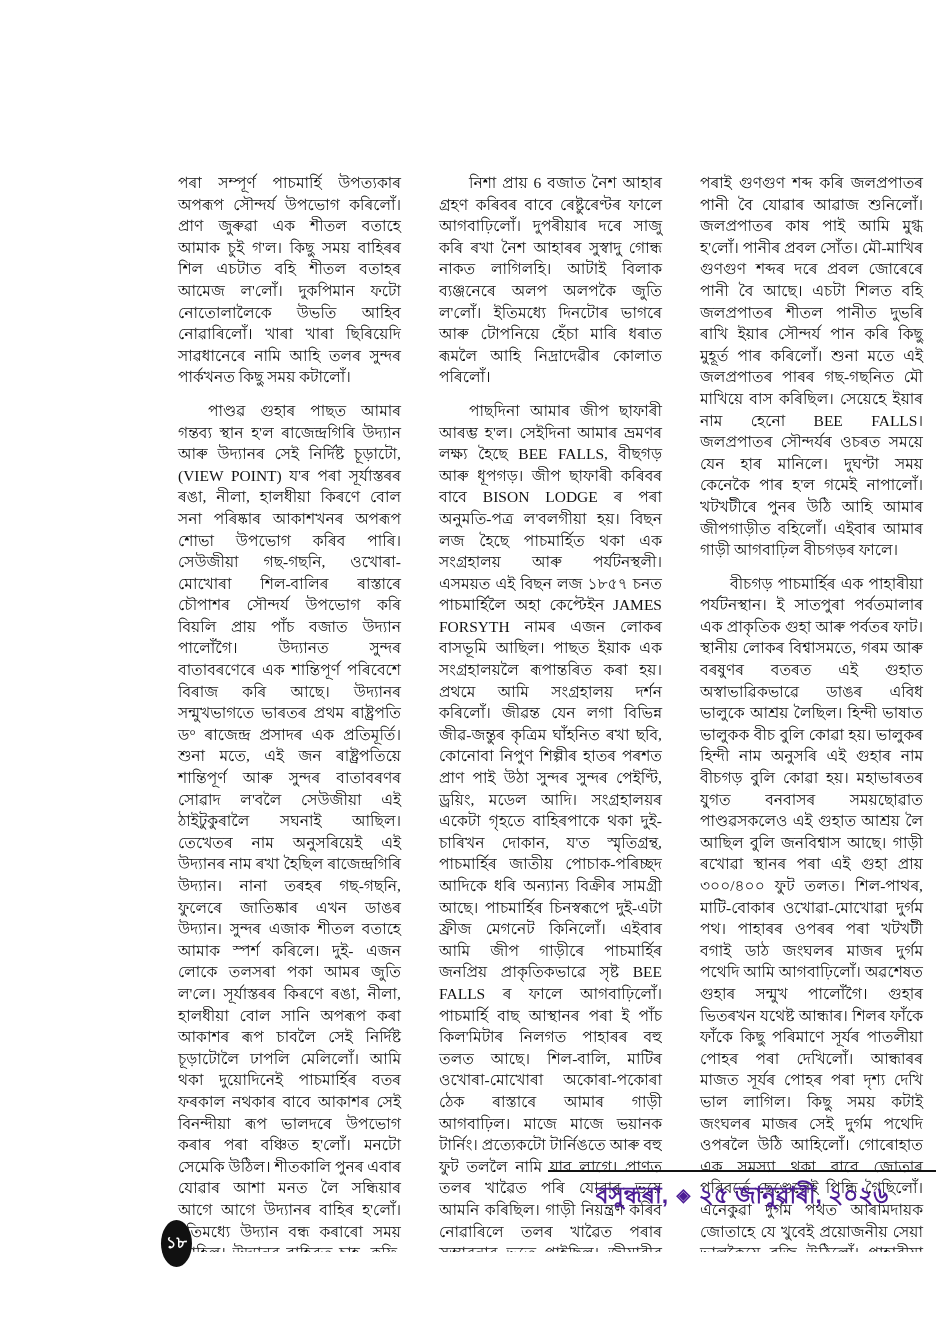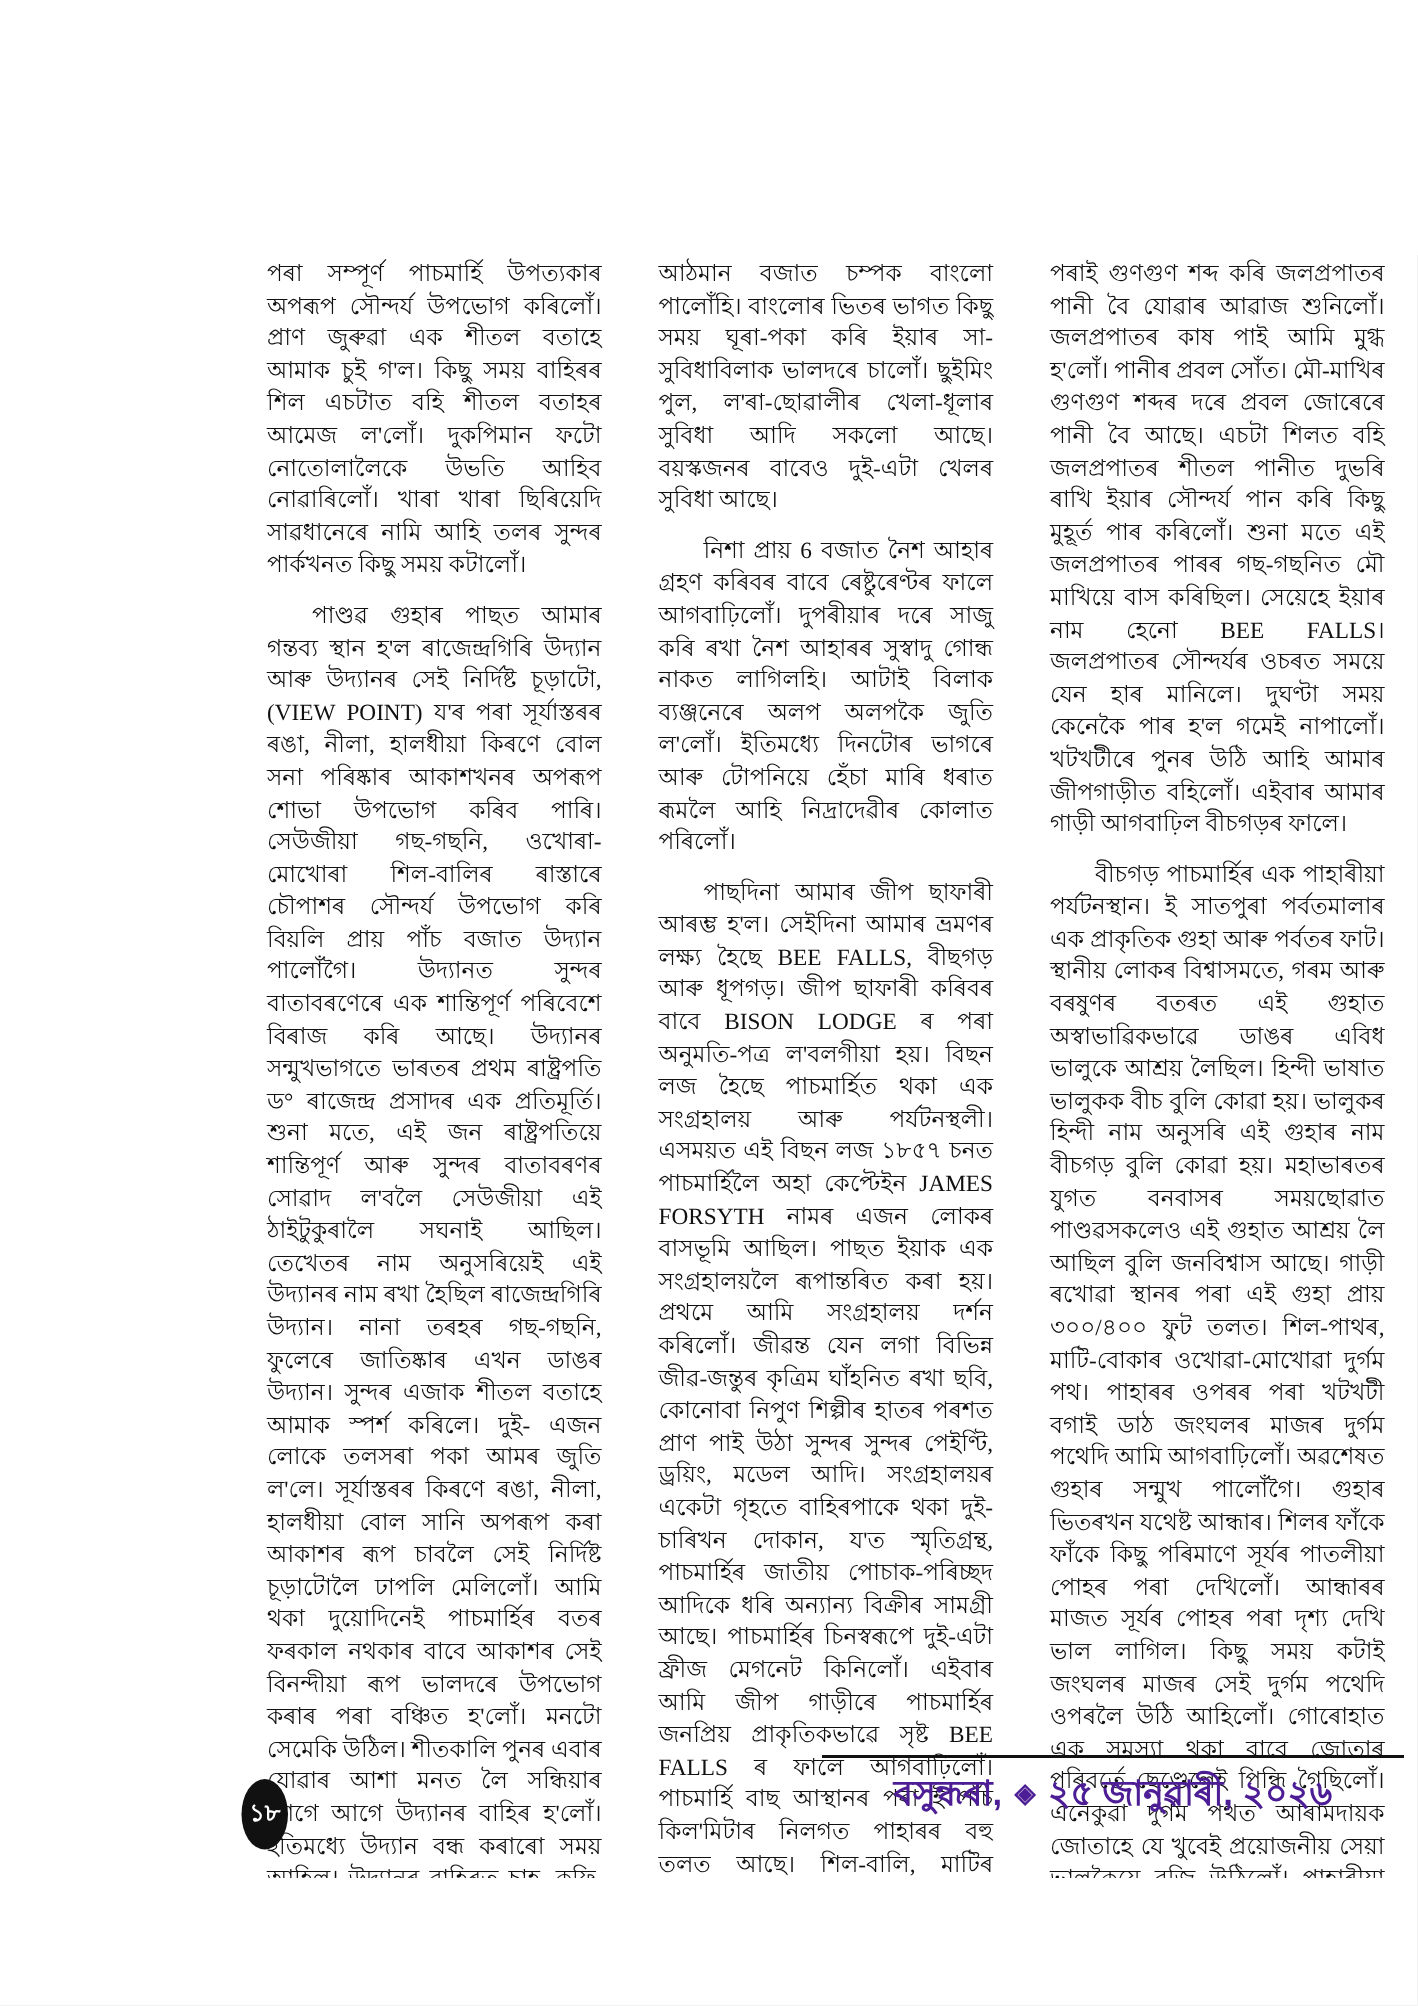--- a/index.html
+++ b/index.html
@@ -40,21 +40,21 @@
   .col p {
     margin: 12px;
     padding: 0;
   }
   .col p.indent {
     text-indent: 30px;
   }
   .footer-badge {
     position: absolute;
     left: 161px;
-    top: 1186px;
+    top: 1220px;
     width: 31px;
     height: 47px;
     background: #111;
     border-radius: 50%;
     color: #fff;
     display: flex;
     align-items: center;
     justify-content: center;
     font-family: "Liberation Serif", "DejaVu Serif", serif;
     font-size: 16px;
@@ -87,21 +87,20 @@
 
   <div class="content">
 
     <div class="col">
       <p>পৰা সম্পূৰ্ণ পাচমাৰ্হি উপত্যকাৰ অপৰূপ সৌন্দৰ্য উপভোগ কৰিলোঁ। প্ৰাণ জুৰুৱা এক শীতল বতাহে আমাক চুই গ'ল। কিছু সময় বাহিৰৰ শিল এচটাত বহি শীতল বতাহৰ আমেজ ল'লোঁ। দুকপিমান ফটো নোতোলালৈকে উভতি আহিব নোৱাৰিলোঁ। খাৰা খাৰা ছিৰিয়েদি সাৱধানেৰে নামি আহি তলৰ সুন্দৰ পাৰ্কখনত কিছু সময় কটালোঁ।</p>
       <p class="indent">পাণ্ডৱ গুহাৰ পাছত আমাৰ গন্তব্য স্থান হ'ল ৰাজেন্দ্ৰগিৰি উদ্যান আৰু উদ্যানৰ সেই নিৰ্দিষ্ট চূড়াটো, (VIEW POINT) য'ৰ পৰা সূৰ্যাস্তৰৰ ৰঙা, নীলা, হালধীয়া কিৰণে বোল সনা পৰিষ্কাৰ আকাশখনৰ অপৰূপ শোভা উপভোগ কৰিব পাৰি। সেউজীয়া গছ-গছনি, ওখোৰা-মোখোৰা শিল-বালিৰ ৰাস্তাৰে চৌপাশৰ সৌন্দৰ্য উপভোগ কৰি বিয়লি প্ৰায় পাঁচ বজাত উদ্যান পালোঁগৈ। উদ্যানত সুন্দৰ বাতাবৰণেৰে এক শান্তিপূৰ্ণ পৰিবেশে বিৰাজ কৰি আছে। উদ্যানৰ সন্মুখভাগতে ভাৰতৰ প্ৰথম ৰাষ্ট্ৰপতি ড° ৰাজেন্দ্ৰ প্ৰসাদৰ এক প্ৰতিমূৰ্তি। শুনা মতে, এই জন ৰাষ্ট্ৰপতিয়ে শান্তিপূৰ্ণ আৰু সুন্দৰ বাতাবৰণৰ সোৱাদ ল'বলৈ সেউজীয়া এই ঠাইটুকুৰালৈ সঘনাই আছিল। তেখেতৰ নাম অনুসৰিয়েই এই উদ্যানৰ নাম ৰখা হৈছিল ৰাজেন্দ্ৰগিৰি উদ্যান। নানা তৰহৰ গছ-গছনি, ফুলেৰে জাতিষ্কাৰ এখন ডাঙৰ উদ্যান। সুন্দৰ এজাক শীতল বতাহে আমাক স্পৰ্শ কৰিলে। দুই- এজন লোকে তলসৰা পকা আমৰ জুতি ল'লে। সূৰ্যাস্তৰৰ কিৰণে ৰঙা, নীলা, হালধীয়া বোল সানি অপৰূপ কৰা আকাশৰ ৰূপ চাবলৈ সেই নিৰ্দিষ্ট চূড়াটোলৈ ঢাপলি মেলিলোঁ। আমি থকা দুয়োদিনেই পাচমাৰ্হিৰ বতৰ ফৰকাল নথকাৰ বাবে আকাশৰ সেই বিনন্দীয়া ৰূপ ভালদৰে উপভোগ কৰাৰ পৰা বঞ্চিত হ'লোঁ। মনটো সেমেকি উঠিল। শীতকালি পুনৰ এবাৰ যোৱাৰ আশা মনত লৈ সন্ধিয়াৰ আগে আগে উদ্যানৰ বাহিৰ হ'লোঁ। ইতিমধ্যে উদ্যান বন্ধ কৰাৰো সময় আহিল। উদ্যানৰ বাহিৰত চাহ, কফি, ফাষ্ট ফুড আদিৰ অনেক দোকান। একাপ একাপ কফি আমিও খাই ল'লোঁ। বাহিৰ পাকে গে'টৰ সন্মুখৰ এটা দাঁতিত ৰাজস্থানী পোচাকৰ এখন দোকান। পুৰুষ-মহিলা উভয়ৰ বাবে পোচাক আছে। পোচাকসমূহ ভাৰাত দিয়া হয়। এযোৰ পোচাক পিন্ধি একপি ফ'টো উঠাৰ বাবে ভাৰা দিব লাগে এশ পঞ্চাছ টকা। বহু জীয়ৰী-বোৱাৰীয়ে সেই পোচাক পৰিধান কৰি বিভিন্ন ভংগিমাত ফটো উঠালে। সাউৎকৰে পোচাক এযোৰ পিন্ধি আমিও একপি একপি ফটো উঠিলোঁ।</p>
 
     </div>
 
     <div class="col">
-      <p>আঠমান বজাত চম্পক বাংলো পালোঁহি। বাংলোৰ ভিতৰ ভাগত কিছু সময় ঘূৰা-পকা কৰি ইয়াৰ সা-সুবিধাবিলাক ভালদৰে চালোঁ। ছুইমিং পুল, ল'ৰা-ছোৱালীৰ খেলা-ধূলাৰ সুবিধা আদি সকলো আছে। বয়স্কজনৰ বাবেও দুই-এটা খেলৰ সুবিধা আছে।</p>
       <p class="indent">নিশা প্ৰায় 6 বজাত নৈশ আহাৰ গ্ৰহণ কৰিবৰ বাবে ৰেষ্টুৰেণ্টৰ ফালে আগবাঢ়িলোঁ। দুপৰীয়াৰ দৰে সাজু কৰি ৰখা নৈশ আহাৰৰ সুস্বাদু গোন্ধ নাকত লাগিলহি। আটাই বিলাক ব্যঞ্জনেৰে অলপ অলপকৈ জুতি ল'লোঁ। ইতিমধ্যে দিনটোৰ ভাগৰে আৰু টোপনিয়ে হেঁচা মাৰি ধৰাত ৰূমলৈ আহি নিদ্ৰাদেৱীৰ কোলাত পৰিলোঁ।</p>
       <p class="indent">পাছদিনা আমাৰ জীপ ছাফাৰী আৰম্ভ হ'ল। সেইদিনা আমাৰ ভ্ৰমণৰ লক্ষ্য হৈছে BEE FALLS, বীছগড় আৰু ধূপগড়। জীপ ছাফাৰী কৰিবৰ বাবে BISON LODGE ৰ পৰা অনুমতি-পত্ৰ ল'বলগীয়া হয়। বিছন লজ হৈছে পাচমাৰ্হিত থকা এক সংগ্ৰহালয় আৰু পৰ্যটনস্থলী। এসময়ত এই বিছন লজ ১৮৫৭ চনত পাচমাৰ্হিলৈ অহা কেপ্টেইন JAMES FORSYTH নামৰ এজন লোকৰ বাসভূমি আছিল। পাছত ইয়াক এক সংগ্ৰহালয়লৈ ৰূপান্তৰিত কৰা হয়। প্ৰথমে আমি সংগ্ৰহালয় দৰ্শন কৰিলোঁ। জীৱন্ত যেন লগা বিভিন্ন জীৱ-জন্তুৰ কৃত্ৰিম ঘাঁহনিত ৰখা ছবি, কোনোবা নিপুণ শিল্পীৰ হাতৰ পৰশত প্ৰাণ পাই উঠা সুন্দৰ সুন্দৰ পেইণ্টি, ড্ৰয়িং, মডেল আদি। সংগ্ৰহালয়ৰ একেটা গৃহতে বাহিৰপাকে থকা দুই-চাৰিখন দোকান, য'ত স্মৃতিগ্ৰন্থ, পাচমাৰ্হিৰ জাতীয় পোচাক-পৰিচ্ছদ আদিকে ধৰি অন্যান্য বিক্ৰীৰ সামগ্ৰী আছে। পাচমাৰ্হিৰ চিনস্বৰূপে দুই-এটা ফ্ৰীজ মেগনেট কিনিলোঁ। এইবাৰ আমি জীপ গাড়ীৰে পাচমাৰ্হিৰ জনপ্ৰিয় প্ৰাকৃতিকভাৱে সৃষ্ট BEE FALLS ৰ ফালে আগবাঢ়িলোঁ। পাচমাৰ্হি বাছ আস্থানৰ পৰা ই পাঁচ কিল'মিটাৰ নিলগত পাহাৰৰ বহু তলত আছে। শিল-বালি, মাটিৰ ওখোৰা-মোখোৰা অকোৰা-পকোৰা ঠেক ৰাস্তাৰে আমাৰ গাড়ী আগবাঢ়িল। মাজে মাজে ভয়ানক টাৰ্নিং। প্ৰত্যেকটো টাৰ্নিঙতে আৰু বহু ফুট তললৈ নামি যাব লাগে। প্ৰাণত তলৰ খাৱৈত পৰি যোৱাৰ ভয়ে আমনি কৰিছিল। গাড়ী নিয়ন্ত্ৰণ কৰিব নোৱাৰিলে তলৰ খাৱৈত পৰাৰ সম্ভাৱনাৰ ভূতে পাইছিল। জীয়াৰীৰ ৰং-আনন্দৰ সীমা নাই। চালকসকল অৱশ্যে যথেষ্ট পাকৈত। অৱশেষত গাড়ী ৰখোৱা স্থানত গাড়ী ৰখালেহি। অনেক ভ্ৰমণকাৰীৰ অনেক জীপ ৰখোৱা আছে। BEE FALLS পাবলৈ সেই ঠাইৰ পৰা তললৈ প্ৰায় পাঁচশ ছিৰি যাবলগীয়া হ'ল। ছিৰি বগাই ভৰিত কিছু বিষো অনুভৱ কৰিলোঁ। যিহেতু পাঁচবছৰমান আগতে আঁঠুৰ এক অস্ত্ৰোপচাৰ কৰিবলগীয়া হৈছিল। হাৰ্টৰ যে কোনো সমস্যা নাই, সেয়াও অনুভৱ কৰিলোঁ। দূৰৈৰ</p>
     </div>
 
     <div class="col">
       <p>পৰাই গুণগুণ শব্দ কৰি জলপ্ৰপাতৰ পানী বৈ যোৱাৰ আৱাজ শুনিলোঁ। জলপ্ৰপাতৰ কাষ পাই আমি মুগ্ধ হ'লোঁ। পানীৰ প্ৰবল সোঁত। মৌ-মাখিৰ গুণগুণ শব্দৰ দৰে প্ৰবল জোৰেৰে পানী বৈ আছে। এচটা শিলত বহি জলপ্ৰপাতৰ শীতল পানীত দুভৰি ৰাখি ইয়াৰ সৌন্দৰ্য পান কৰি কিছু মুহূৰ্ত পাৰ কৰিলোঁ। শুনা মতে এই জলপ্ৰপাতৰ পাৰৰ গছ-গছনিত মৌ মাখিয়ে বাস কৰিছিল। সেয়েহে ইয়াৰ নাম হেনো BEE FALLS। জলপ্ৰপাতৰ সৌন্দৰ্যৰ ওচৰত সময়ে যেন হাৰ মানিলে। দুঘণ্টা সময় কেনেকৈ পাৰ হ'ল গমেই নাপালোঁ। খটখটীৰে পুনৰ উঠি আহি আমাৰ জীপগাড়ীত বহিলোঁ। এইবাৰ আমাৰ গাড়ী আগবাঢ়িল বীচগড়ৰ ফালে।</p>
       <p class="indent">বীচগড় পাচমাৰ্হিৰ এক পাহাৰীয়া পৰ্যটনস্থান। ই সাতপুৰা পৰ্বতমালাৰ এক প্ৰাকৃতিক গুহা আৰু পৰ্বতৰ ফাট। স্থানীয় লোকৰ বিশ্বাসমতে, গৰম আৰু বৰষুণৰ বতৰত এই গুহাত অস্বাভাৱিকভাৱে ডাঙৰ এবিধ ভালুকে আশ্ৰয় লৈছিল। হিন্দী ভাষাত ভালুকক বীচ বুলি কোৱা হয়। ভালুকৰ হিন্দী নাম অনুসৰি এই গুহাৰ নাম বীচগড় বুলি কোৱা হয়। মহাভাৰতৰ যুগত বনবাসৰ সময়ছোৱাত পাণ্ডৱসকলেও এই গুহাত আশ্ৰয় লৈ আছিল বুলি জনবিশ্বাস আছে। গাড়ী ৰখোৱা স্থানৰ পৰা এই গুহা প্ৰায় ৩০০/৪০০ ফুট তলত। শিল-পাথৰ, মাটি-বোকাৰ ওখোৱা-মোখোৱা দুৰ্গম পথ। পাহাৰৰ ওপৰৰ পৰা খটখটী বগাই ডাঠ জংঘলৰ মাজৰ দুৰ্গম পথেদি আমি আগবাঢ়িলোঁ। অৱশেষত গুহাৰ সন্মুখ পালোঁগৈ। গুহাৰ ভিতৰখন যথেষ্ট আন্ধাৰ। শিলৰ ফাঁকে ফাঁকে কিছু পৰিমাণে সূৰ্যৰ পাতলীয়া পোহৰ পৰা দেখিলোঁ। আন্ধাৰৰ মাজত সূৰ্যৰ পোহৰ পৰা দৃশ্য দেখি ভাল লাগিল। কিছু সময় কটাই জংঘলৰ মাজৰ সেই দুৰ্গম পথেদি ওপৰলৈ উঠি আহিলোঁ। গোৰোহাত এক সমস্যা থকা বাবে জোতাৰ পৰিবৰ্তে ছেণ্ডেলেই পিন্ধি গৈছিলোঁ। এনেকুৱা দুৰ্গম পথত আৰামদায়ক জোতাহে যে খুবেই প্ৰয়োজনীয় সেয়া ভালকৈয়ে বুজি উঠিলোঁ। পাহাৰীয়া জংঘলৰ মাজেৰে দুৰ্গম পথেৰে বীচগড়লৈ যোৱা অভিজ্ঞতা সদায়েই মনত থাকিব।</p>
       <p class="indent">আবেলি প্ৰায় তিনি বজাত আমি ধূপগড়লৈ বুলি যাত্ৰা কৰিলোঁ। ই পাচমাৰ্হিৰ আটাইতকৈ ওখ শিখৰ। সমুদ্ৰপৃষ্ঠৰ পৰা ইয়াৰ উচ্চতা প্ৰায় ৪৪২৯ ফুট। স্থানীয় লোকৰ মতে, এই ধূপগড়তে সূৰ্যৰ পোহৰ সৰ্বপ্ৰথমে পৰে আৰু সৰ্বশেষত সূৰ্যৰ পোহৰে মেলানি মাগে। সেয়ে এই শিখৰৰ নাম ধূপ আৰু গড় শব্দৰ সংমিশ্ৰণত ধূপগড় ৰখা হয়। ইয়াৰ এটা বিন্দুৰ পৰা সূৰ্যোদয় আৰু আন এটা বিন্দুৰ পৰা সূৰ্যাস্তৰৰ দৃশ্য দেখা যায়। দুয়োকাষে থকা সেউজীয়া গছ-</p>
     </div>
 

